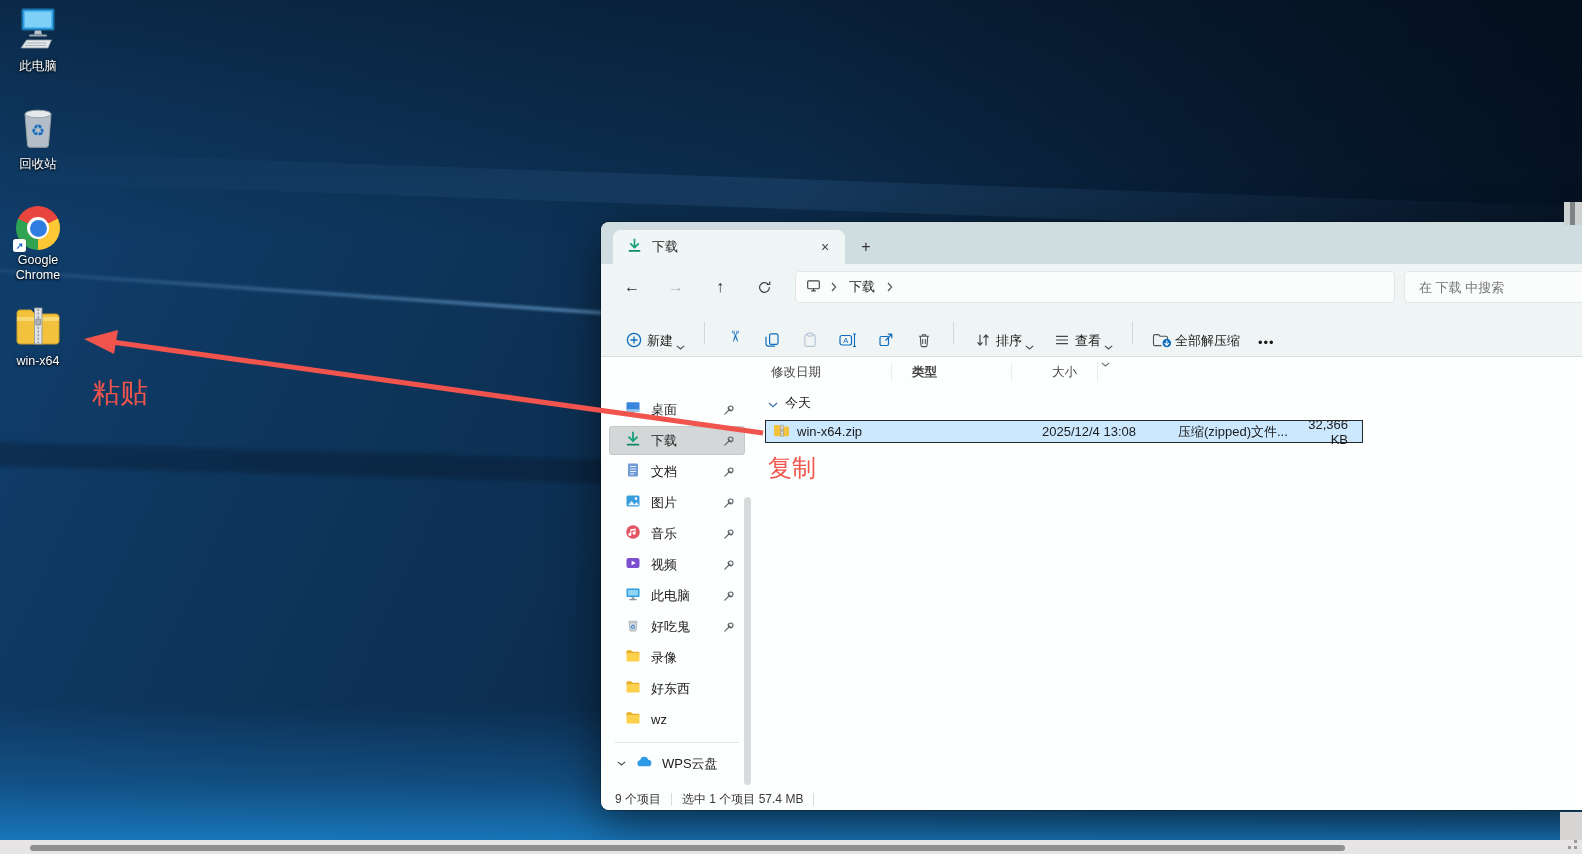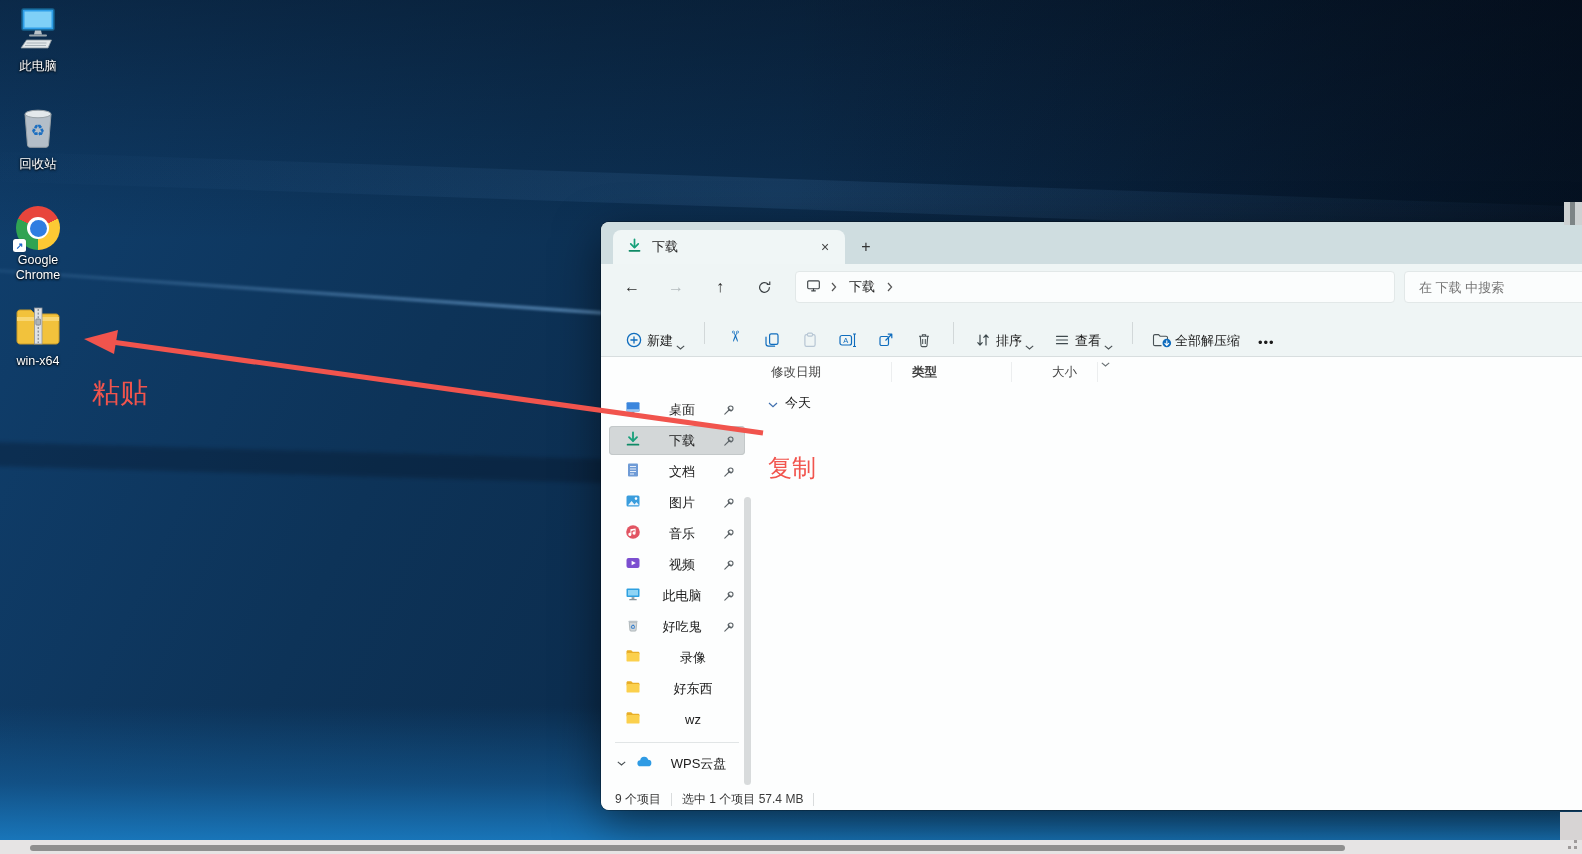--- a/index.html
+++ b/index.html
@@ -68,21 +68,21 @@
     flex:0 0 auto;background:#eff5f5;}
   .tb-btn{display:flex;align-items:flex-end;gap:3px;padding:0 9px;height:34px;border-radius:4px;color:#1b1b1b;}
   .tb-icon{display:flex;align-items:center;justify-content:center;width:20px;height:20px;}
   .tb-sep{width:1px;height:22px;background:#d2d8d9;margin:0 10px;}
   .cut-glyph{color:#0f6cbd;font-size:15px;display:inline-block;transform:rotate(90deg);}
   .more-dots{font-size:13px;letter-spacing:1px;color:#1b1b1b;}
   
   .main{flex:1;display:flex;background:#fdfefe;overflow:hidden;position:relative;}
   .sidebar{flex:0 0 152px;padding-top:36px;position:relative;box-sizing:border-box;}
   .sb-item{display:flex;align-items:center;height:29px;margin:2px 8px 2px 8px;padding:0 10px 0 16px;
-    border-radius:4px;gap:10px;text-align:center;}
+    border-radius:4px;gap:10px;}
   .sb-item.selected{background:#d3d7d8;box-shadow:inset 0 0 0 1px #c3c8c9;}
   .sb-label{flex:1;font-size:13px;color:#1b1b1b;white-space:nowrap;}
   .sb-pin{display:flex;align-items:center;}
   .sb-divider{height:1px;background:#e1e5e6;margin:8px 14px 6px 14px;}
   .sb-scroll{position:absolute;right:2px;top:140px;width:7px;height:288px;background:#d8dbdc;border-radius:4px;}
   .wps-chev{display:flex;align-items:center;margin-left:-8px;}
   
   .list{flex:1;padding:2px 0 0 8px;position:relative;}
   .lheader{display:flex;height:26px;align-items:center;color:#444;font-size:12.5px;position:relative;}
   .lh-cell{box-sizing:border-box;border-right:1px solid #eceeef;height:20px;line-height:20px;}
@@ -519,20 +519,35 @@
         </div>
 
         <div class="group-row">
           <span>
             <svg width="10" height="6" viewBox="0 0 10 6">
                 <path d="M1 1l4 3.6L9 1" fill="none" stroke="#3f6fae" stroke-width="1.2"></path>
               </svg></span>
           <span>今天</span>
         </div>
 
+        <div class="file-row">
+          <div class="fr-name">
+            <span>
+              <svg width="17" height="15" viewBox="0 0 18 16">
+                <path d="M1 3.4c0-.7.5-1.2 1.2-1.2h4l1.6 1.6h8c.7 0 1.2.5 1.2 1.2v7.8c0 .7-.5 1.2-1.2 1.2H2.2c-.7 0-1.2-.5-1.2-1.2z" fill="#f2c23c"></path>
+                <rect x="8" y="2.2" width="3" height="11.8" fill="#e6e4e1" stroke="#9b958d" stroke-width="0.6"></rect>
+                <path d="M9.5 2.6v11" stroke="#7c766e" stroke-width="0.7" stroke-dasharray="1.1 0.9"></path>
+                <rect x="8.5" y="6.6" width="2" height="2.2" fill="#b3aca3"></rect>
+              </svg></span>
+            <span>win-x64.zip</span>
+          </div>
+          <div class="fr-date">2025/12/4 13:08</div>
+          <div class="fr-type">压缩(zipped)文件...</div>
+          <div class="fr-size">32,366 KB</div>
+        </div>
       </div>
     </div>
 
     <div class="statusbar">
       <span>9 个项目</span>
       <span class="st-sep"></span>
       <span>选中 1 个项目  57.4 MB</span>
       <span class="st-sep"></span>
     </div>
   </div>

